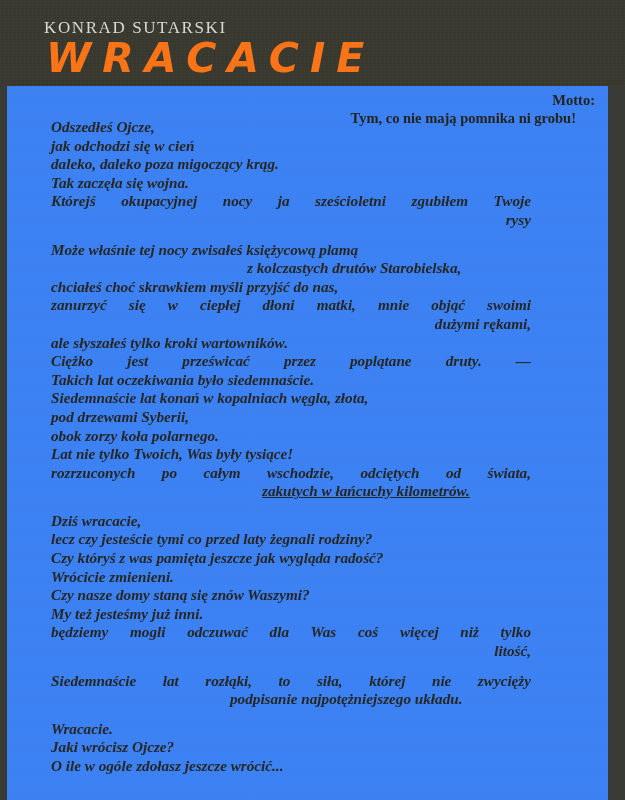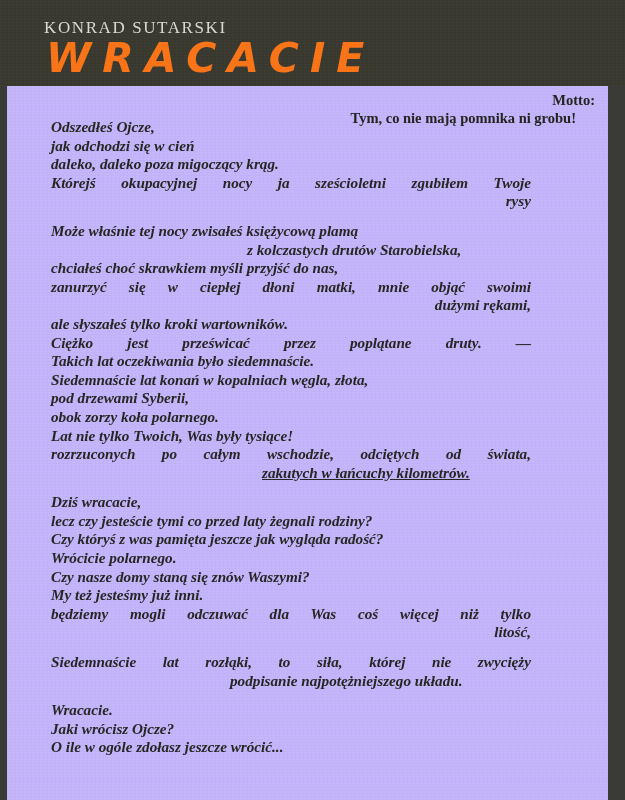--- a/index.html
+++ b/index.html
@@ -24,21 +24,21 @@
     background: #3a3a36;
   }
 
   
   .paper {
     position: absolute;
     left: 7px;
     top: 86px;
     width: 601px;
     height: 714px;
-    background: #c4b5fd;
+    background: #3b82f6;
   }
 
   
   .grain {
     position: absolute;
     inset: 0;
     pointer-events: none;
     opacity: .40;
     background-image:
       repeating-linear-gradient(0deg, rgba(120,120,105,.10) 0 1px, rgba(255,255,255,0) 1px 3px),
@@ -153,20 +153,21 @@
     <div class="motto">
       <span class="motto-label">Motto:</span>
       <span class="motto-text">Tym, co nie mają pomnika ni grobu!</span>
     </div>
 
     <div class="poem" id="poem-body">
         <p class="stanza">
           <span class="line">Odszedłeś Ojcze,</span>
           <span class="line">jak odchodzi się w cień</span>
           <span class="line">daleko, daleko poza migoczący krąg.</span>
+          <span class="line">Tak zaczęła się wojna.</span>
           <span class="line just">Którejś okupacyjnej nocy ja sześcioletni zgubiłem Twoje</span>
           <span class="line right">rysy</span>
         </p>
         <p class="stanza">
           <span class="line">Może właśnie tej nocy zwisałeś księżycową plamą</span>
           <span class="line indent-mid">z kolczastych drutów Starobielska,</span>
           <span class="line">chciałeś choć skrawkiem myśli przyjść do nas,</span>
           <span class="line just">zanurzyć się w ciepłej dłoni matki, mnie objąć swoimi</span>
           <span class="line right">dużymi rękami,</span>
           <span class="line">ale słyszałeś tylko kroki wartowników.</span>
@@ -176,21 +177,21 @@
           <span class="line">pod drzewami Syberii,</span>
           <span class="line">obok zorzy koła polarnego.</span>
           <span class="line">Lat nie tylko Twoich, Was były tysiące!</span>
           <span class="line just">rozrzuconych po całym wschodzie, odciętych od świata,</span>
           <span class="line indent-mid2">zakutych w łańcuchy kilometrów.</span>
         </p>
         <p class="stanza">
           <span class="line">Dziś wracacie,</span>
           <span class="line">lecz czy jesteście tymi co przed laty żegnali rodziny?</span>
           <span class="line">Czy któryś z was pamięta jeszcze jak wygląda radość?</span>
-          <span class="line">Wrócicie polarnego.</span>
+          <span class="line">Wrócicie zmienieni.</span>
           <span class="line">Czy nasze domy staną się znów Waszymi?</span>
           <span class="line">My też jesteśmy już inni.</span>
           <span class="line just">będziemy mogli odczuwać dla Was coś więcej niż tylko</span>
           <span class="line right">litość,</span>
         </p>
         <p class="stanza">
           <span class="line just">Siedemnaście lat rozłąki, to siła, której nie zwycięży</span>
           <span class="line indent-mid3">podpisanie najpotężniejszego układu.</span>
         </p>
         <p class="stanza">

